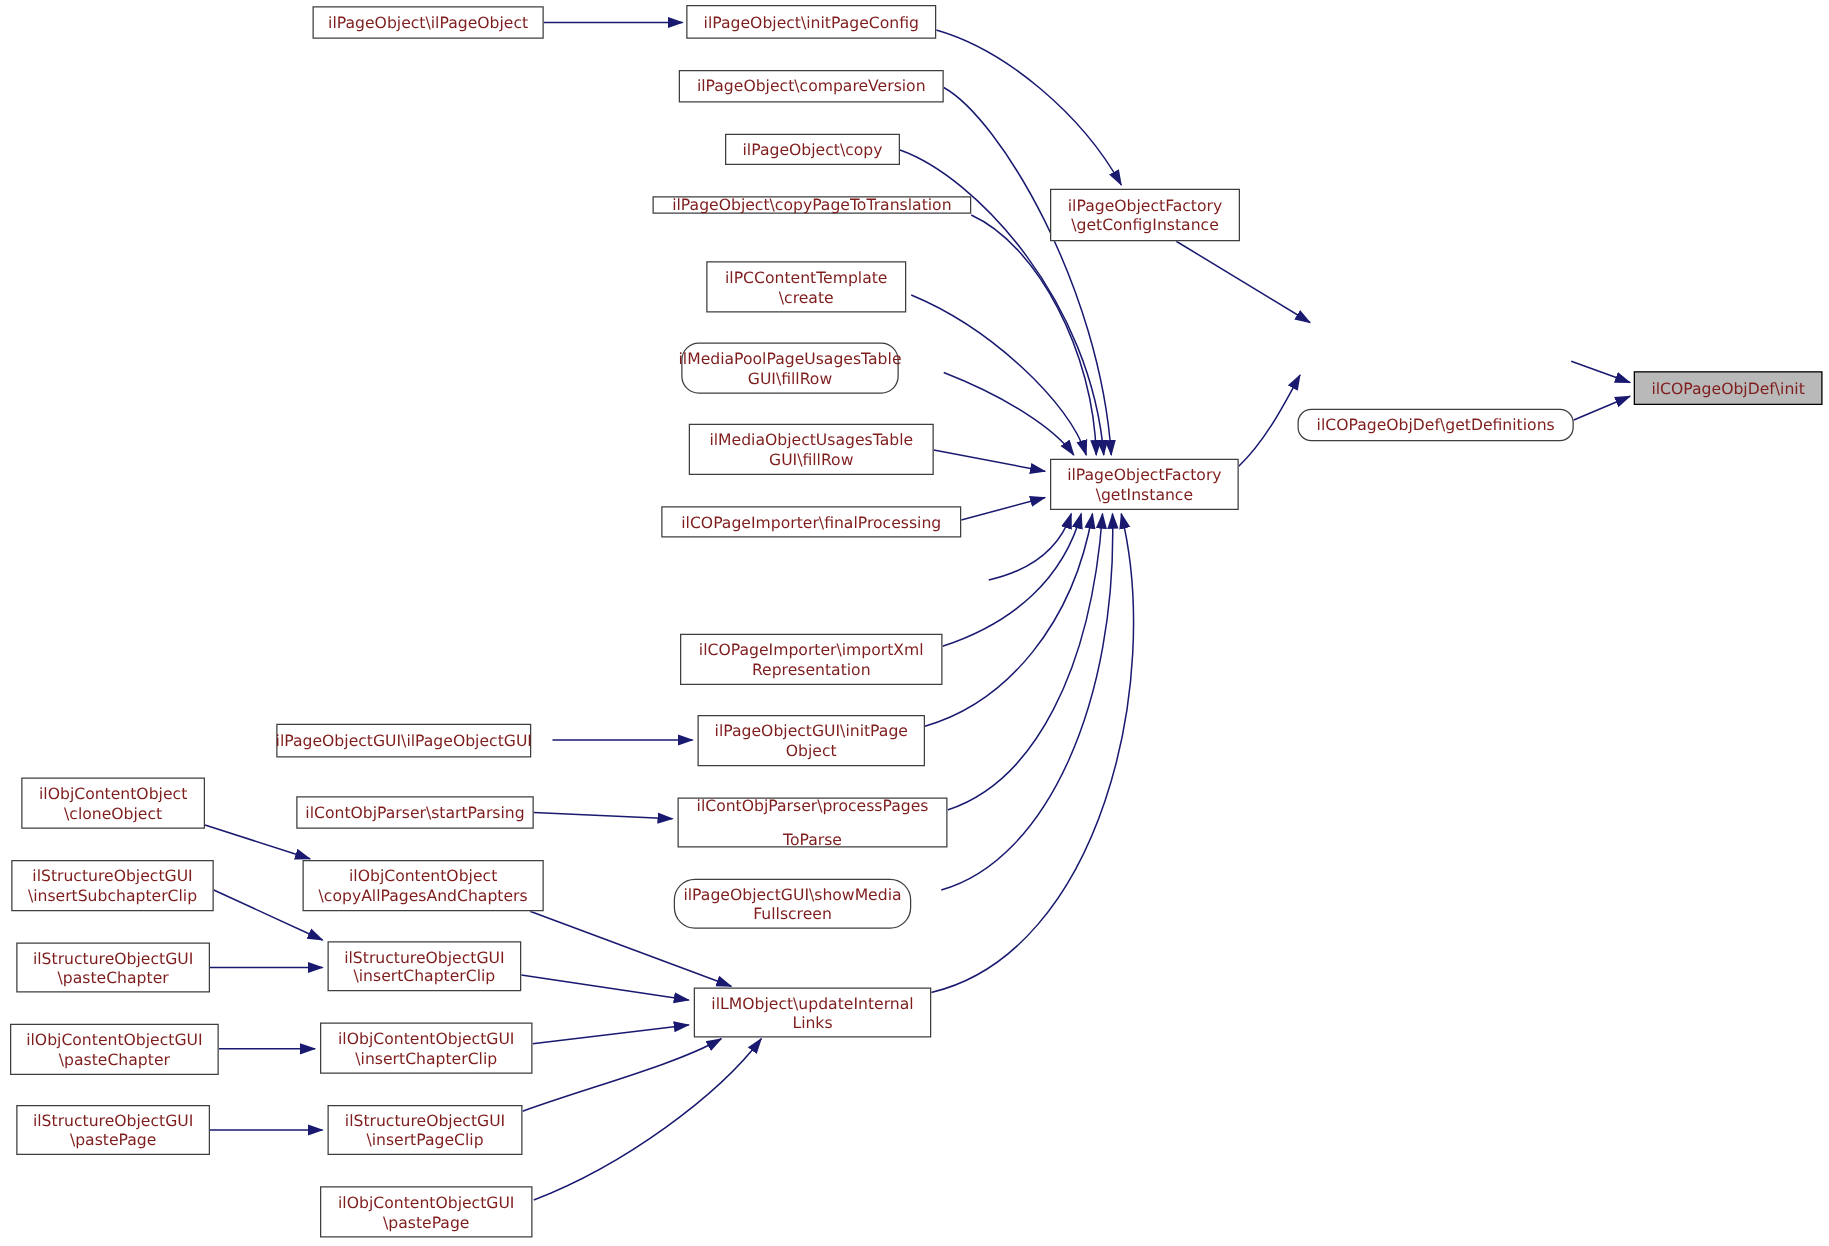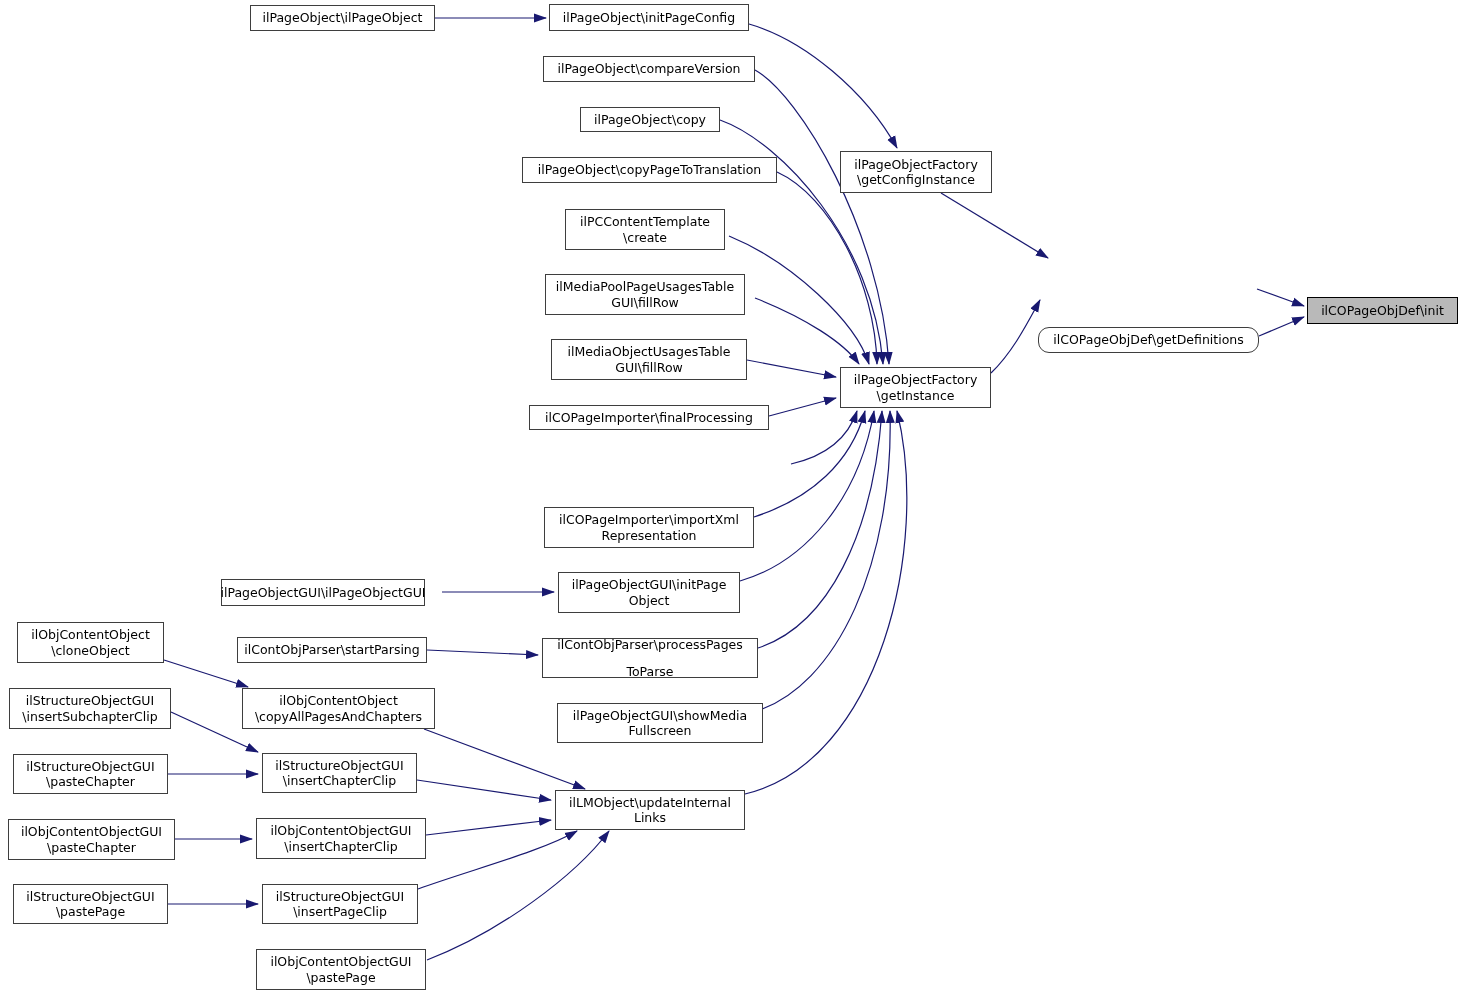--- a/index.html
+++ b/index.html
@@ -11,21 +11,21 @@
     overflow:hidden;
   }
   #edge-layer{position:absolute;left:0;top:0;}
   .node{
     position:absolute;
     box-sizing:border-box;
     display:flex;flex-direction:column;
     align-items:center;justify-content:center;
     background:#ffffff;
     border:1px solid #3e3e3e;
-    color:#000000;
+    color:#7f1d1d;
     font-size:12.5px;
     line-height:15.5px;
     text-align:center;
     cursor:pointer;
     z-index:2;
   }
   .node.highlight{
     background:#b9b9b9;
     border:1px solid #000000;
     text-align:right;
@@ -79,28 +79,28 @@
     </div>
     <div class="node" style="left: 549px; top: 4px; width: 200px; height: 27px;">
       <span class="line">ilPageObject\initPageConfig</span>
     </div>
     <div class="node" style="left: 543px; top: 56px; width: 212px; height: 26px;">
       <span class="line">ilPageObject\compareVersion</span>
     </div>
     <div class="node" style="left: 580px; top: 107px; width: 140px; height: 25px;">
       <span class="line">ilPageObject\copy</span>
     </div>
-    <div class="node" style="left: 522px; top: 157px; width: 255px; height: 26px;">
+    <div class="node" style="left: 522px; top: 157px; width: 255px; height: 14px;">
       <span class="line">ilPageObject\copyPageToTranslation</span>
     </div>
     <div class="node" style="left: 565px; top: 209px; width: 160px; height: 41px;">
       <span class="line">ilPCContentTemplate</span>
       <span class="line">\create</span>
     </div>
-    <div class="node" style="left: 545px; top: 274px; width: 200px; height: 41px;">
+    <div class="node" style="left: 545px; top: 274px; width: 174px; height: 41px; border-radius: 14px;">
       <span class="line">ilMediaPoolPageUsagesTable</span>
       <span class="line">GUI\fillRow</span>
     </div>
     <div class="node" style="left: 551px; top: 339px; width: 196px; height: 41px;">
       <span class="line">ilMediaObjectUsagesTable</span>
       <span class="line">GUI\fillRow</span>
     </div>
     <div class="node" style="left: 529px; top: 405px; width: 240px; height: 25px;">
       <span class="line">ilCOPageImporter\finalProcessing</span>
     </div>
@@ -115,21 +115,21 @@
     <div class="node" style="left: 221px; top: 579px; width: 204px; height: 27px;">
       <span class="line">ilPageObjectGUI\ilPageObjectGUI</span>
     </div>
     <div class="node" style="left: 237px; top: 637px; width: 190px; height: 26px;">
       <span class="line">ilContObjParser\startParsing</span>
     </div>
     <div class="node" style="left: 542px; top: 638px; width: 216px; height: 40px; gap: 12px;">
       <span class="line">ilContObjParser\processPages</span>
       <span class="line">ToParse</span>
     </div>
-    <div class="node" style="left: 557px; top: 703px; width: 206px; height: 40px;">
+    <div class="node" style="left: 539px; top: 703px; width: 190px; height: 40px; border-radius: 17px;">
       <span class="line">ilPageObjectGUI\showMedia</span>
       <span class="line">Fullscreen</span>
     </div>
     <div class="node" style="left: 17px; top: 622px; width: 147px; height: 41px;">
       <span class="line">ilObjContentObject</span>
       <span class="line">\cloneObject</span>
     </div>
     <div class="node" style="left: 242px; top: 688px; width: 193px; height: 41px;">
       <span class="line">ilObjContentObject</span>
       <span class="line">\copyAllPagesAndChapters</span>

